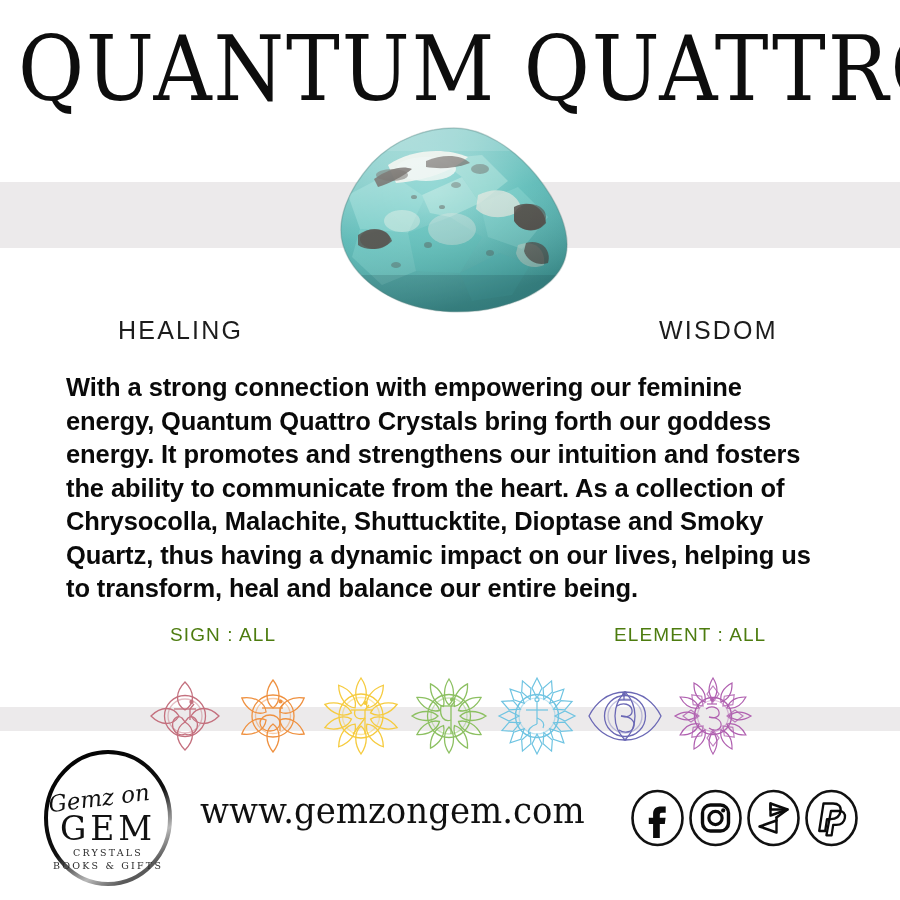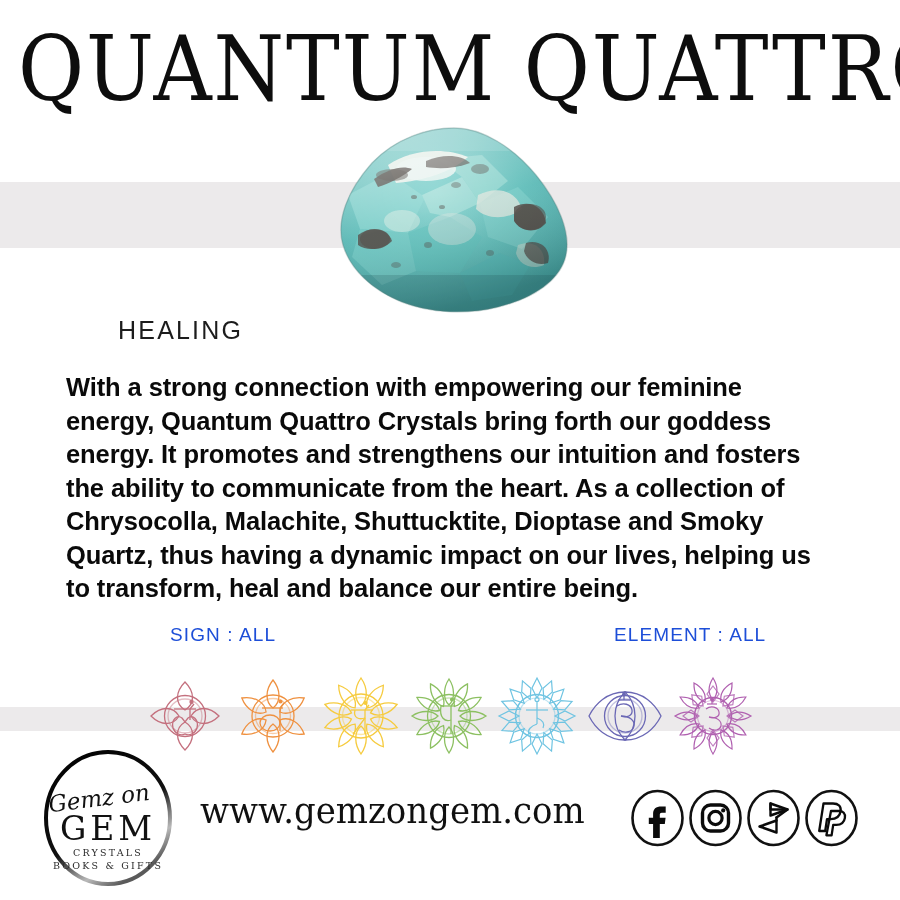--- a/index.html
+++ b/index.html
@@ -81,21 +81,21 @@
     letter-spacing:-0.1px;
   }
 
   
   .meta{
     position:absolute;top:624px;
     font-family:"Liberation Sans", sans-serif;
     font-size:19px;
     font-weight:300;
     letter-spacing:1.1px;
-    color:#1d4ed8;
+    color:#4d7c0f;
     white-space:nowrap;
   }
   #meta-sign{left:170px;}
   #meta-element{left:614px;}
 
   
   #chakras{
     position:absolute;
     top:676px;left:145px;
     width:610px;height:80px;
@@ -234,20 +234,21 @@
                C 231 154, 205 173, 168 182
                C 136 190, 100 188, 72 177
                C 42 165, 20 144, 13 120
                C 6 96, 17 66, 42 38
                C 66 13, 98 3, 124 3 Z" fill="none" stroke="#58807f" stroke-opacity="0.35" stroke-width="1.4"></path>
     </svg>
   </div>
 
   <div id="keywords">
     <span class="kw" id="kw-0">HEALING</span>
+    <span class="kw" id="kw-2">WISDOM</span>
   </div>
 
   <div id="desc">With a strong connection with empowering our feminine energy, Quantum Quattro Crystals bring forth our goddess energy. It promotes and strengthens our intuition and fosters the ability to communicate from the heart.  As a collection of Chrysocolla, Malachite, Shuttucktite, Dioptase and Smoky Quartz, thus having a dynamic impact on our lives, helping us to transform, heal and balance our entire being.</div>
 
   <div class="meta" id="meta-sign">SIGN : ALL</div>
   <div class="meta" id="meta-element">ELEMENT : ALL</div>
 
   <div id="chakras">
 
     <div class="chakra" id="ck-0" style="left:0px;">

